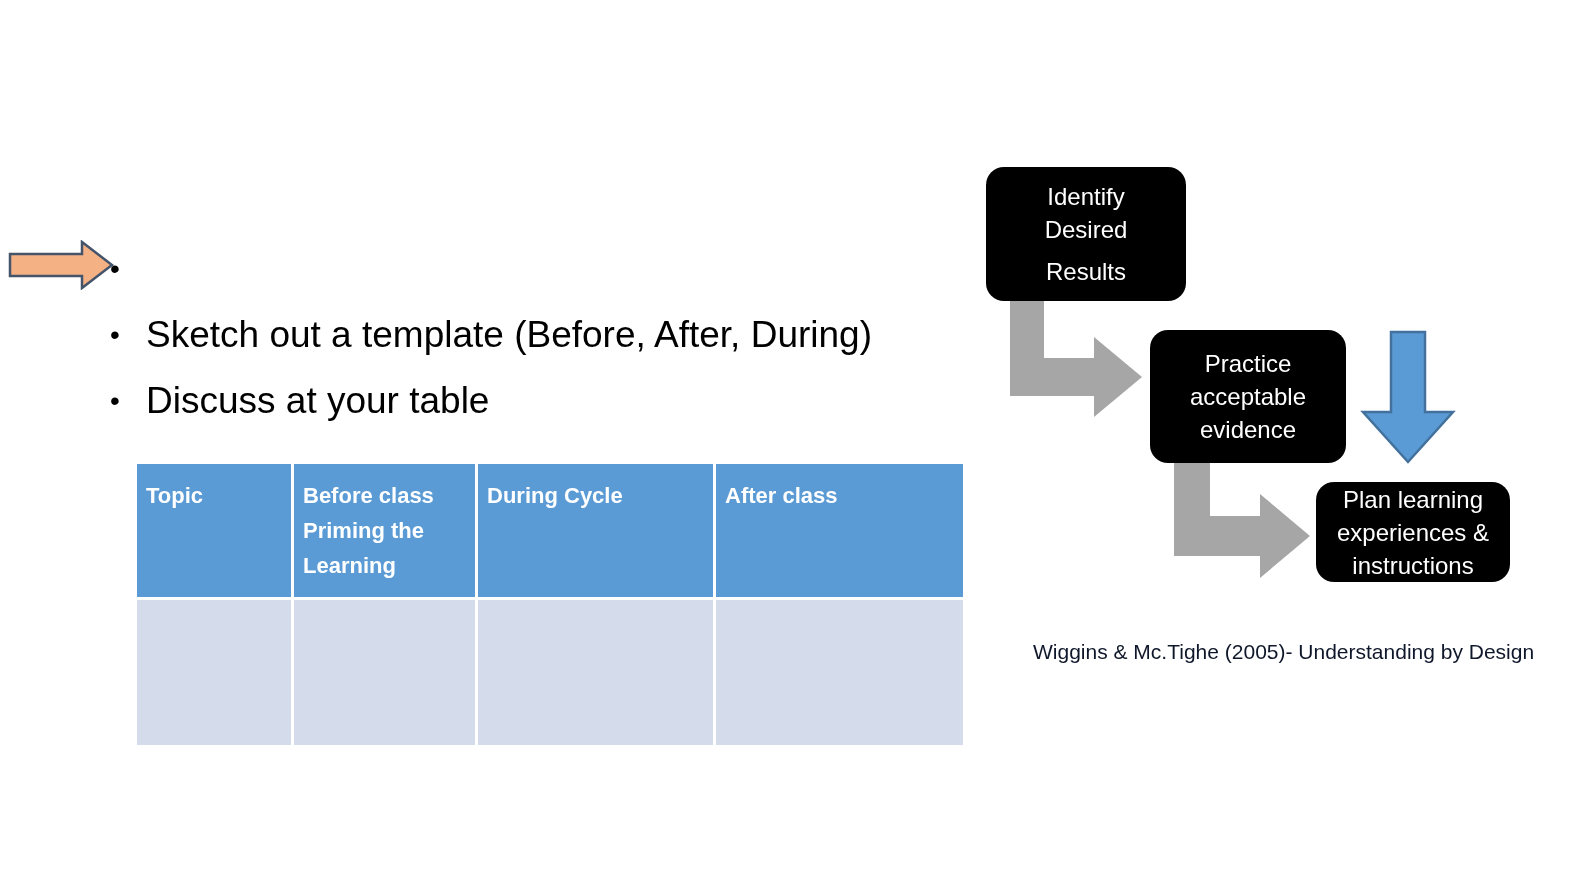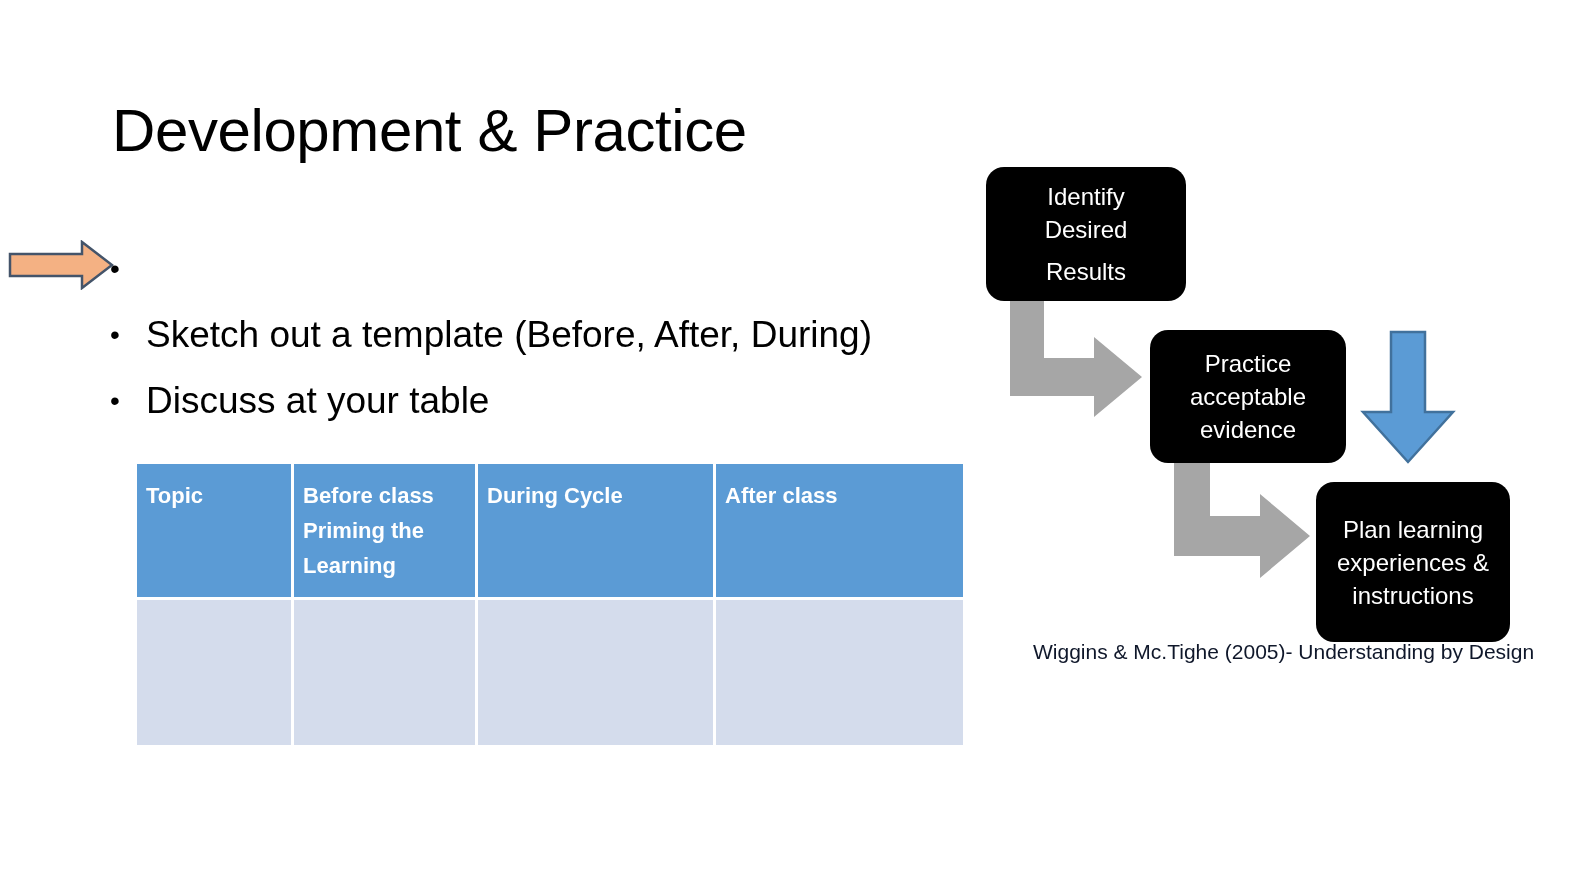--- a/index.html
+++ b/index.html
@@ -125,21 +125,21 @@
     align-items: center;
     justify-content: center;
     text-align: center;
     font-size: 24px;
     line-height: 33px;
     padding: 6px 10px;
     box-sizing: border-box;
   }
   #ubd-box-1 { left: 26px;  top: 17px;  width: 200px; height: 134px; }
   #ubd-box-2 { left: 190px; top: 180px; width: 196px; height: 133px; }
-  #ubd-box-3 { left: 356px; top: 332px; width: 194px; height: 160px; border-radius: 18px; }
+  #ubd-box-3 { left: 356px; top: 332px; width: 194px; height: 100px; border-radius: 18px; }
 
   #ubd-box-1 .box-text { display: block; }
   #ubd-box-1 .gap { display: block; height: 9px; }
 
   .elbow-arrow {
     position: absolute;
   }
   #elbow-1 { left: 14px;  top: 140px; width: 170px; height: 135px; }
   #elbow-2 { left: 180px; top: 296px; width: 172px; height: 140px; }
 
@@ -159,21 +159,20 @@
     line-height: 28px;
     color: #0f172a;
     white-space: nowrap;
   }
 </style>
 </head>
 <body>
 
 <div id="slide">
 
-  <div id="slide-title">Development &amp; Practice</div>
 
   <div id="orange-arrow">
     <svg width="106" height="50" viewBox="0 0 106 50" xmlns="http://www.w3.org/2000/svg">
       <polygon points="2,14 74,14 74,2 104,25 74,48 74,36 2,36" fill="#F4B183" stroke="#44546A" stroke-width="2.5" stroke-linejoin="miter"></polygon>
     </svg>
   </div>
 
   <div class="bullet-list">
     <div class="bullet-item">
       <span class="bullet-dot">•</span>

